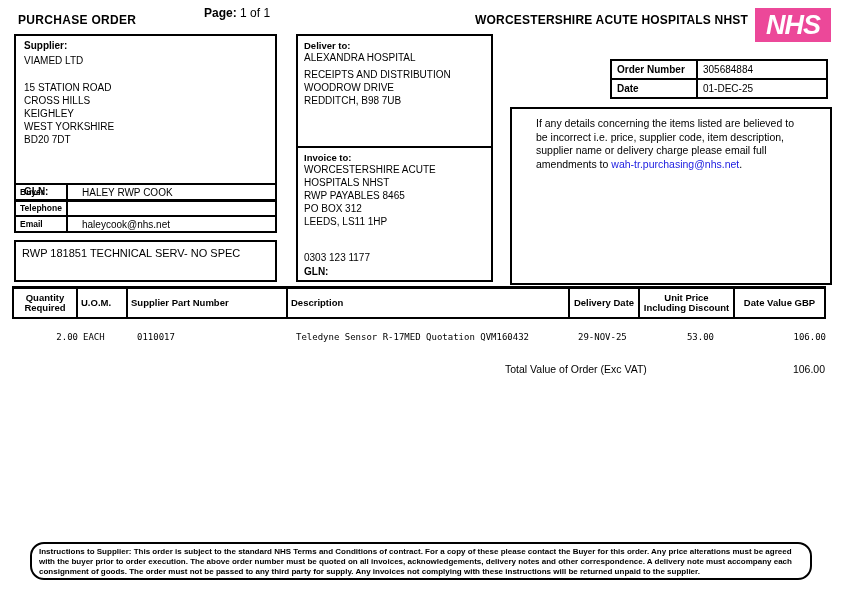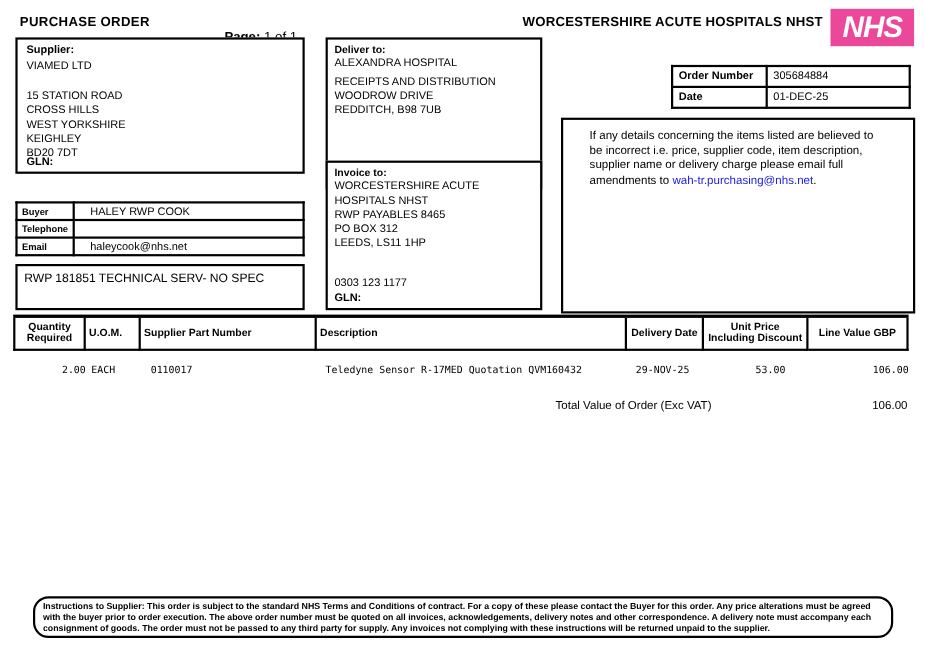--- a/index.html
+++ b/index.html
@@ -2,30 +2,30 @@
 <html><head>
 <meta charset="utf-8">
 <style>
   * { margin:0; padding:0; box-sizing:border-box; }
   html,body { background:#ffffff; }
   body { font-family:"Liberation Sans", sans-serif; color:#000; }
   .page { position:relative; width:842px; height:595px; background:#fff; overflow:hidden; }
 
   
   .po-title { position:absolute; left:18px; top:13px; font-size:12px; font-weight:bold; letter-spacing:.3px; }
-  .page-info { position:absolute; left:204px; top:26px; font-size:12px; }
+  .page-info { position:absolute; left:204px; top:6px; font-size:12px; }
   .page-info .lbl { font-weight:bold; }
   .org-name { position:absolute; left:430px; top:13px; width:318px; text-align:right; font-size:12px; font-weight:bold; letter-spacing:.2px; }
   .nhs-logo { position:absolute; left:755px; top:8px; width:76px; height:34px; display:flex; align-items:center; justify-content:center;
               color:#fff; font-weight:bold; font-style:italic; font-size:27px; letter-spacing:-1px; }
 
   .box { position:absolute; border:2px solid #000; background:#fff; }
 
   
-  .supplier-box { left:14px; top:34px; width:263px; height:124px; padding:4px 8px; }
+  .supplier-box { left:14px; top:34px; width:263px; height:168px; padding:4px 8px; }
   .box-label { font-size:10px; font-weight:bold; }
   .addr-line { font-size:10px; line-height:13px; }
   .supplier-name { margin-top:3px; margin-bottom:14px; }
   .supplier-gln { position:absolute; left:8px; bottom:3px; }
 
   
   .buyer-table { position:absolute; left:14px; top:183px; width:263px; border-collapse:collapse; }
   .buyer-table td { border:2px solid #000; height:16px; padding:0 4px; vertical-align:middle; }
   .buyer-table td.lbl { width:52px; font-size:8.5px; font-weight:bold; }
   .buyer-table td.val { font-size:10px; padding-left:14px; }
@@ -93,22 +93,22 @@
     <span>1 of 1</span>
   </div>
   <div class="org-name">WORCESTERSHIRE ACUTE HOSPITALS NHST</div>
   <div class="nhs-logo" style="background-color: #ec4899;">NHS</div>
 
   <div class="box supplier-box">
     <div class="box-label">Supplier:</div>
     <div class="addr-line supplier-name">VIAMED LTD</div>
     <div class="addr-line">15 STATION ROAD</div>
     <div class="addr-line">CROSS HILLS</div>
+    <div class="addr-line">KEIGHLEY</div>
     <div class="addr-line">WEST YORKSHIRE</div>
-    <div class="addr-line">KEIGHLEY</div>
     <div class="addr-line">BD20 7DT</div>
     <div class="box-label supplier-gln">GLN:</div>
   </div>
 
   <table class="buyer-table">
     <tbody>
         <tr>
       <td class="lbl">Buyer</td>
       <td class="val">HALEY RWP COOK</td>
     </tr>
@@ -163,21 +163,21 @@
     <p><span>If any details concerning the items listed are believed to be incorrect i.e. price, supplier code, item description, supplier name or delivery charge please email full amendments to </span><span class="email-link" style="color: rgb(26, 26, 224);">wah-tr.purchasing@nhs.net</span><span>.</span></p>
   </div>
 
   <div class="items-header">
     <div class="cell c-qty">Quantity Required</div>
     <div class="cell c-uom">U.O.M.</div>
     <div class="cell c-part">Supplier Part Number</div>
     <div class="cell c-desc">Description</div>
     <div class="cell c-date">Delivery Date</div>
     <div class="cell c-unit">Unit Price Including Discount</div>
-    <div class="cell c-line">Line Value GBP</div>
+    <div class="cell c-line">Date Value GBP</div>
   </div>
 
   <div class="item-row">
     <div class="cell ir-qty">2.00</div>
     <div class="cell ir-uom">EACH</div>
     <div class="cell ir-part">0110017</div>
     <div class="cell ir-desc">Teledyne Sensor R-17MED Quotation QVM160432</div>
     <div class="cell ir-date">29-NOV-25</div>
     <div class="cell ir-unit">53.00</div>
     <div class="cell ir-line">106.00</div>

